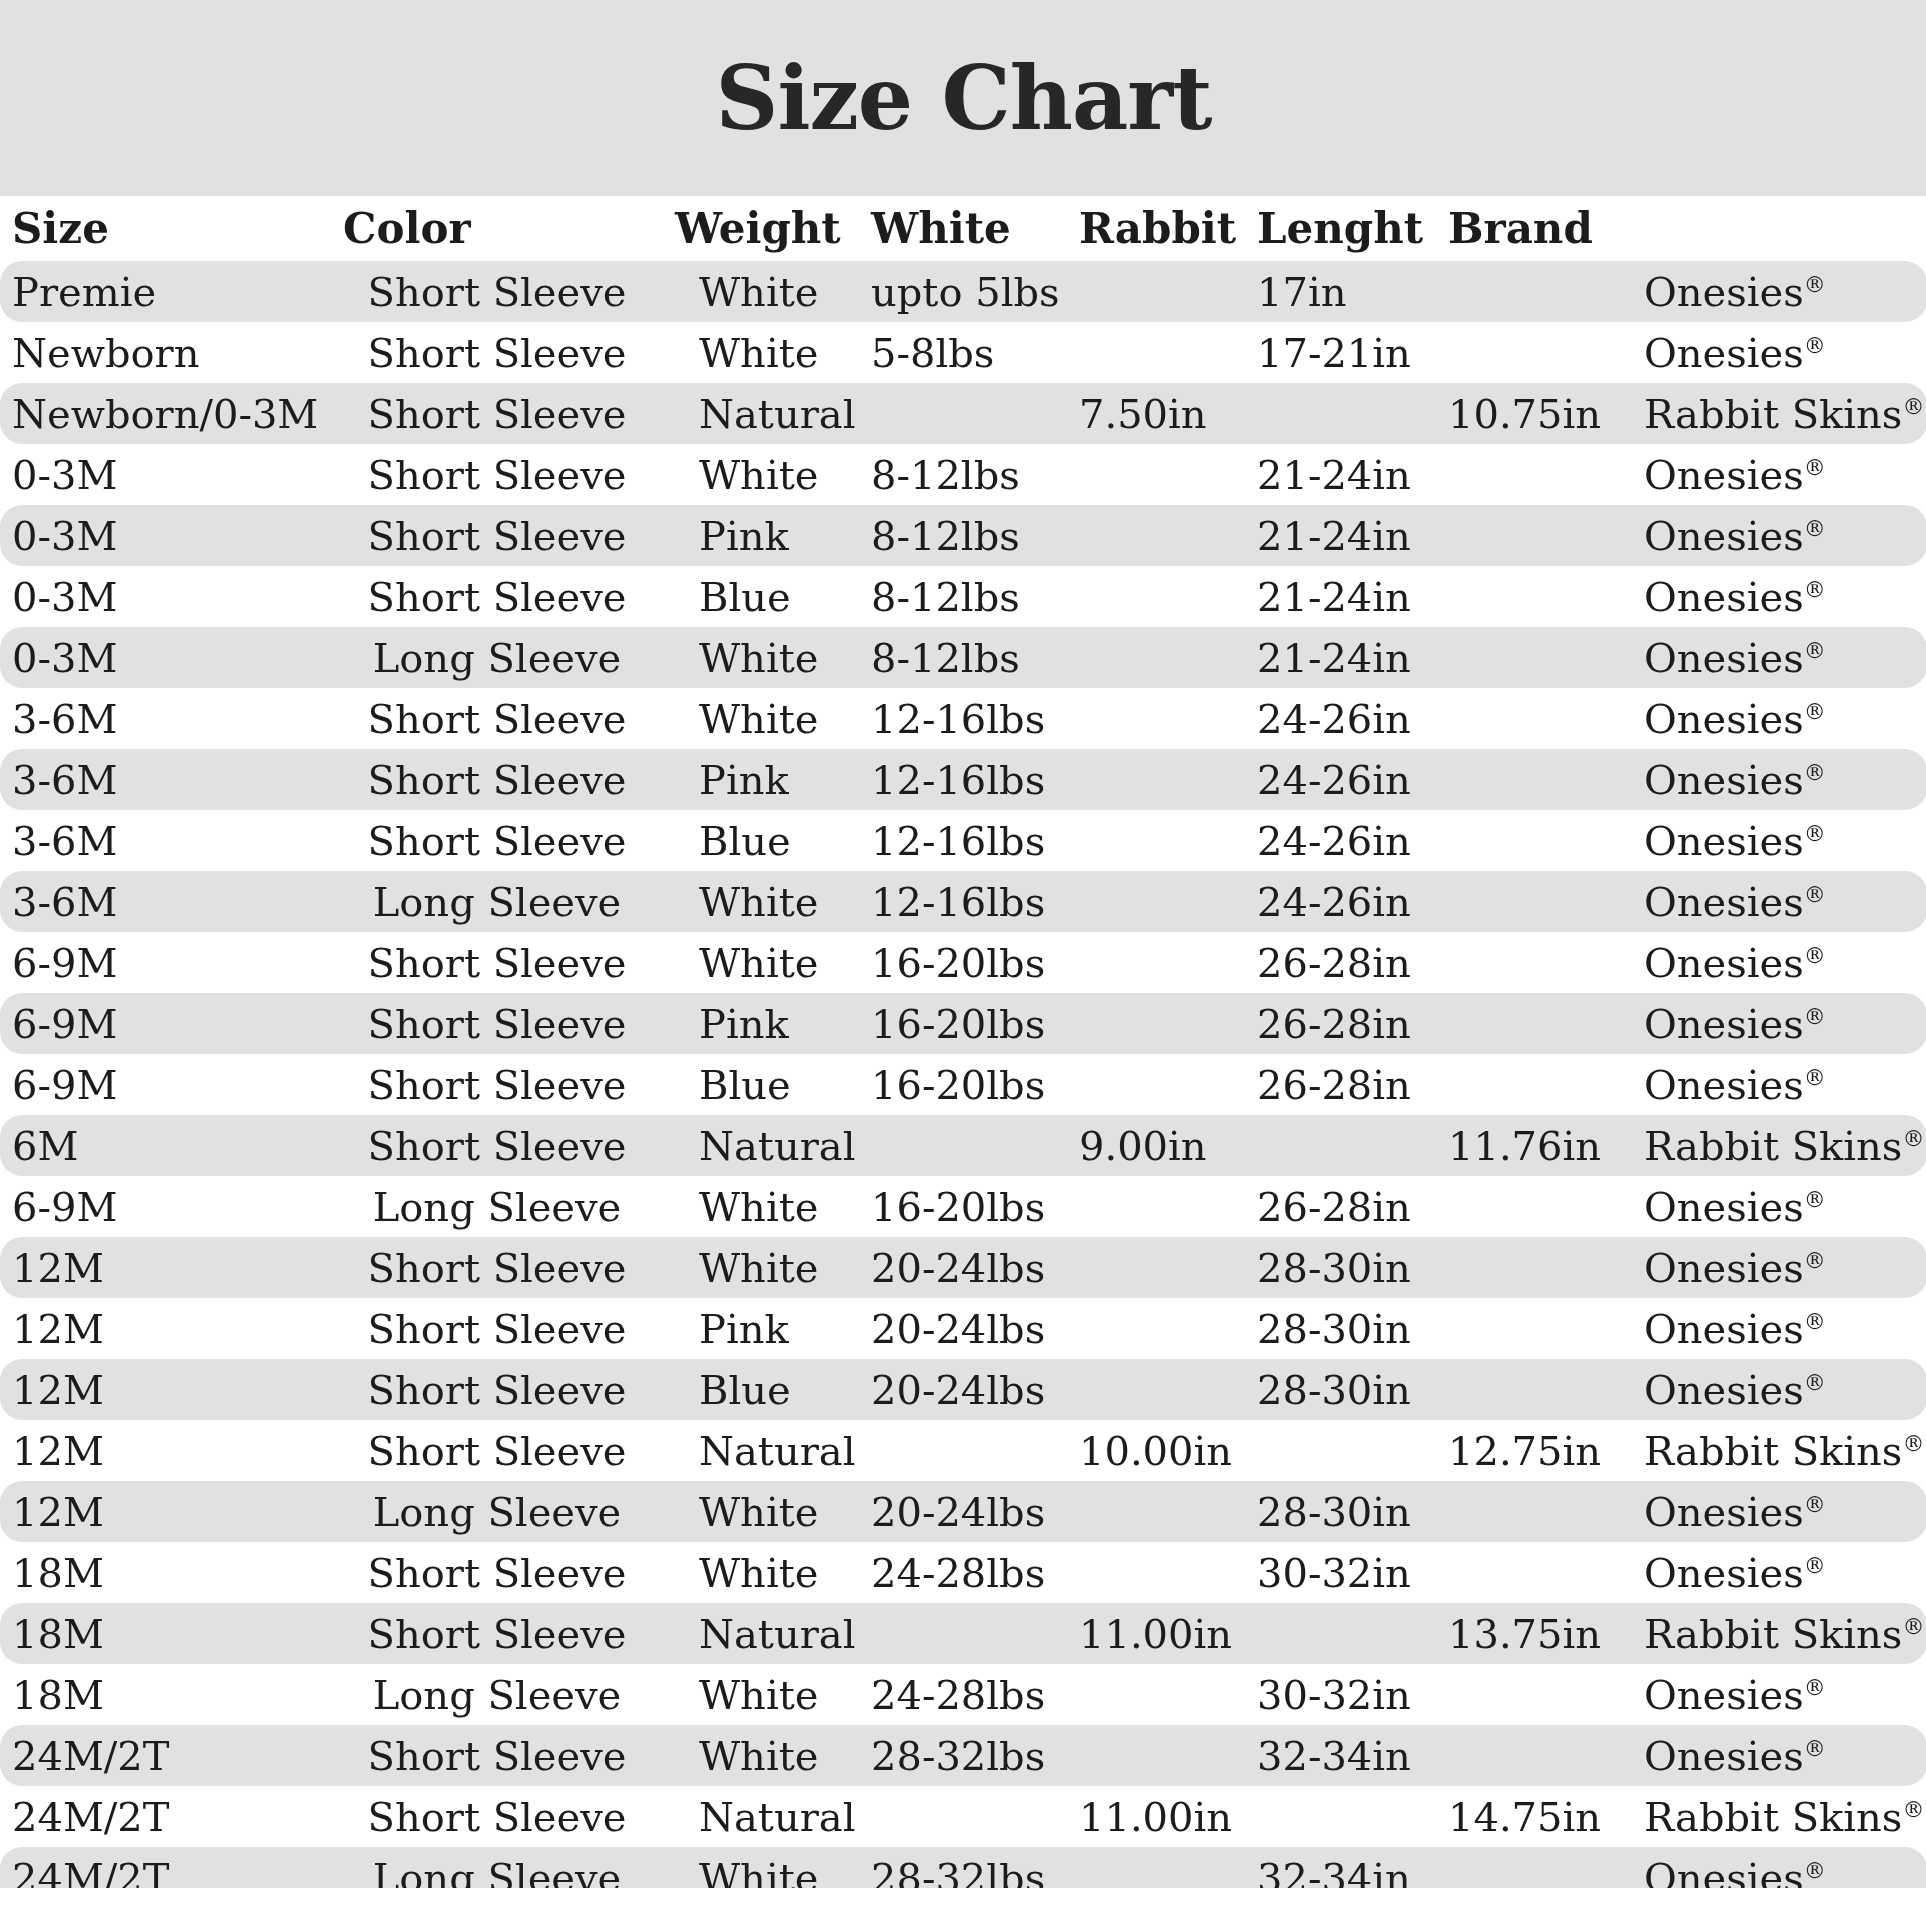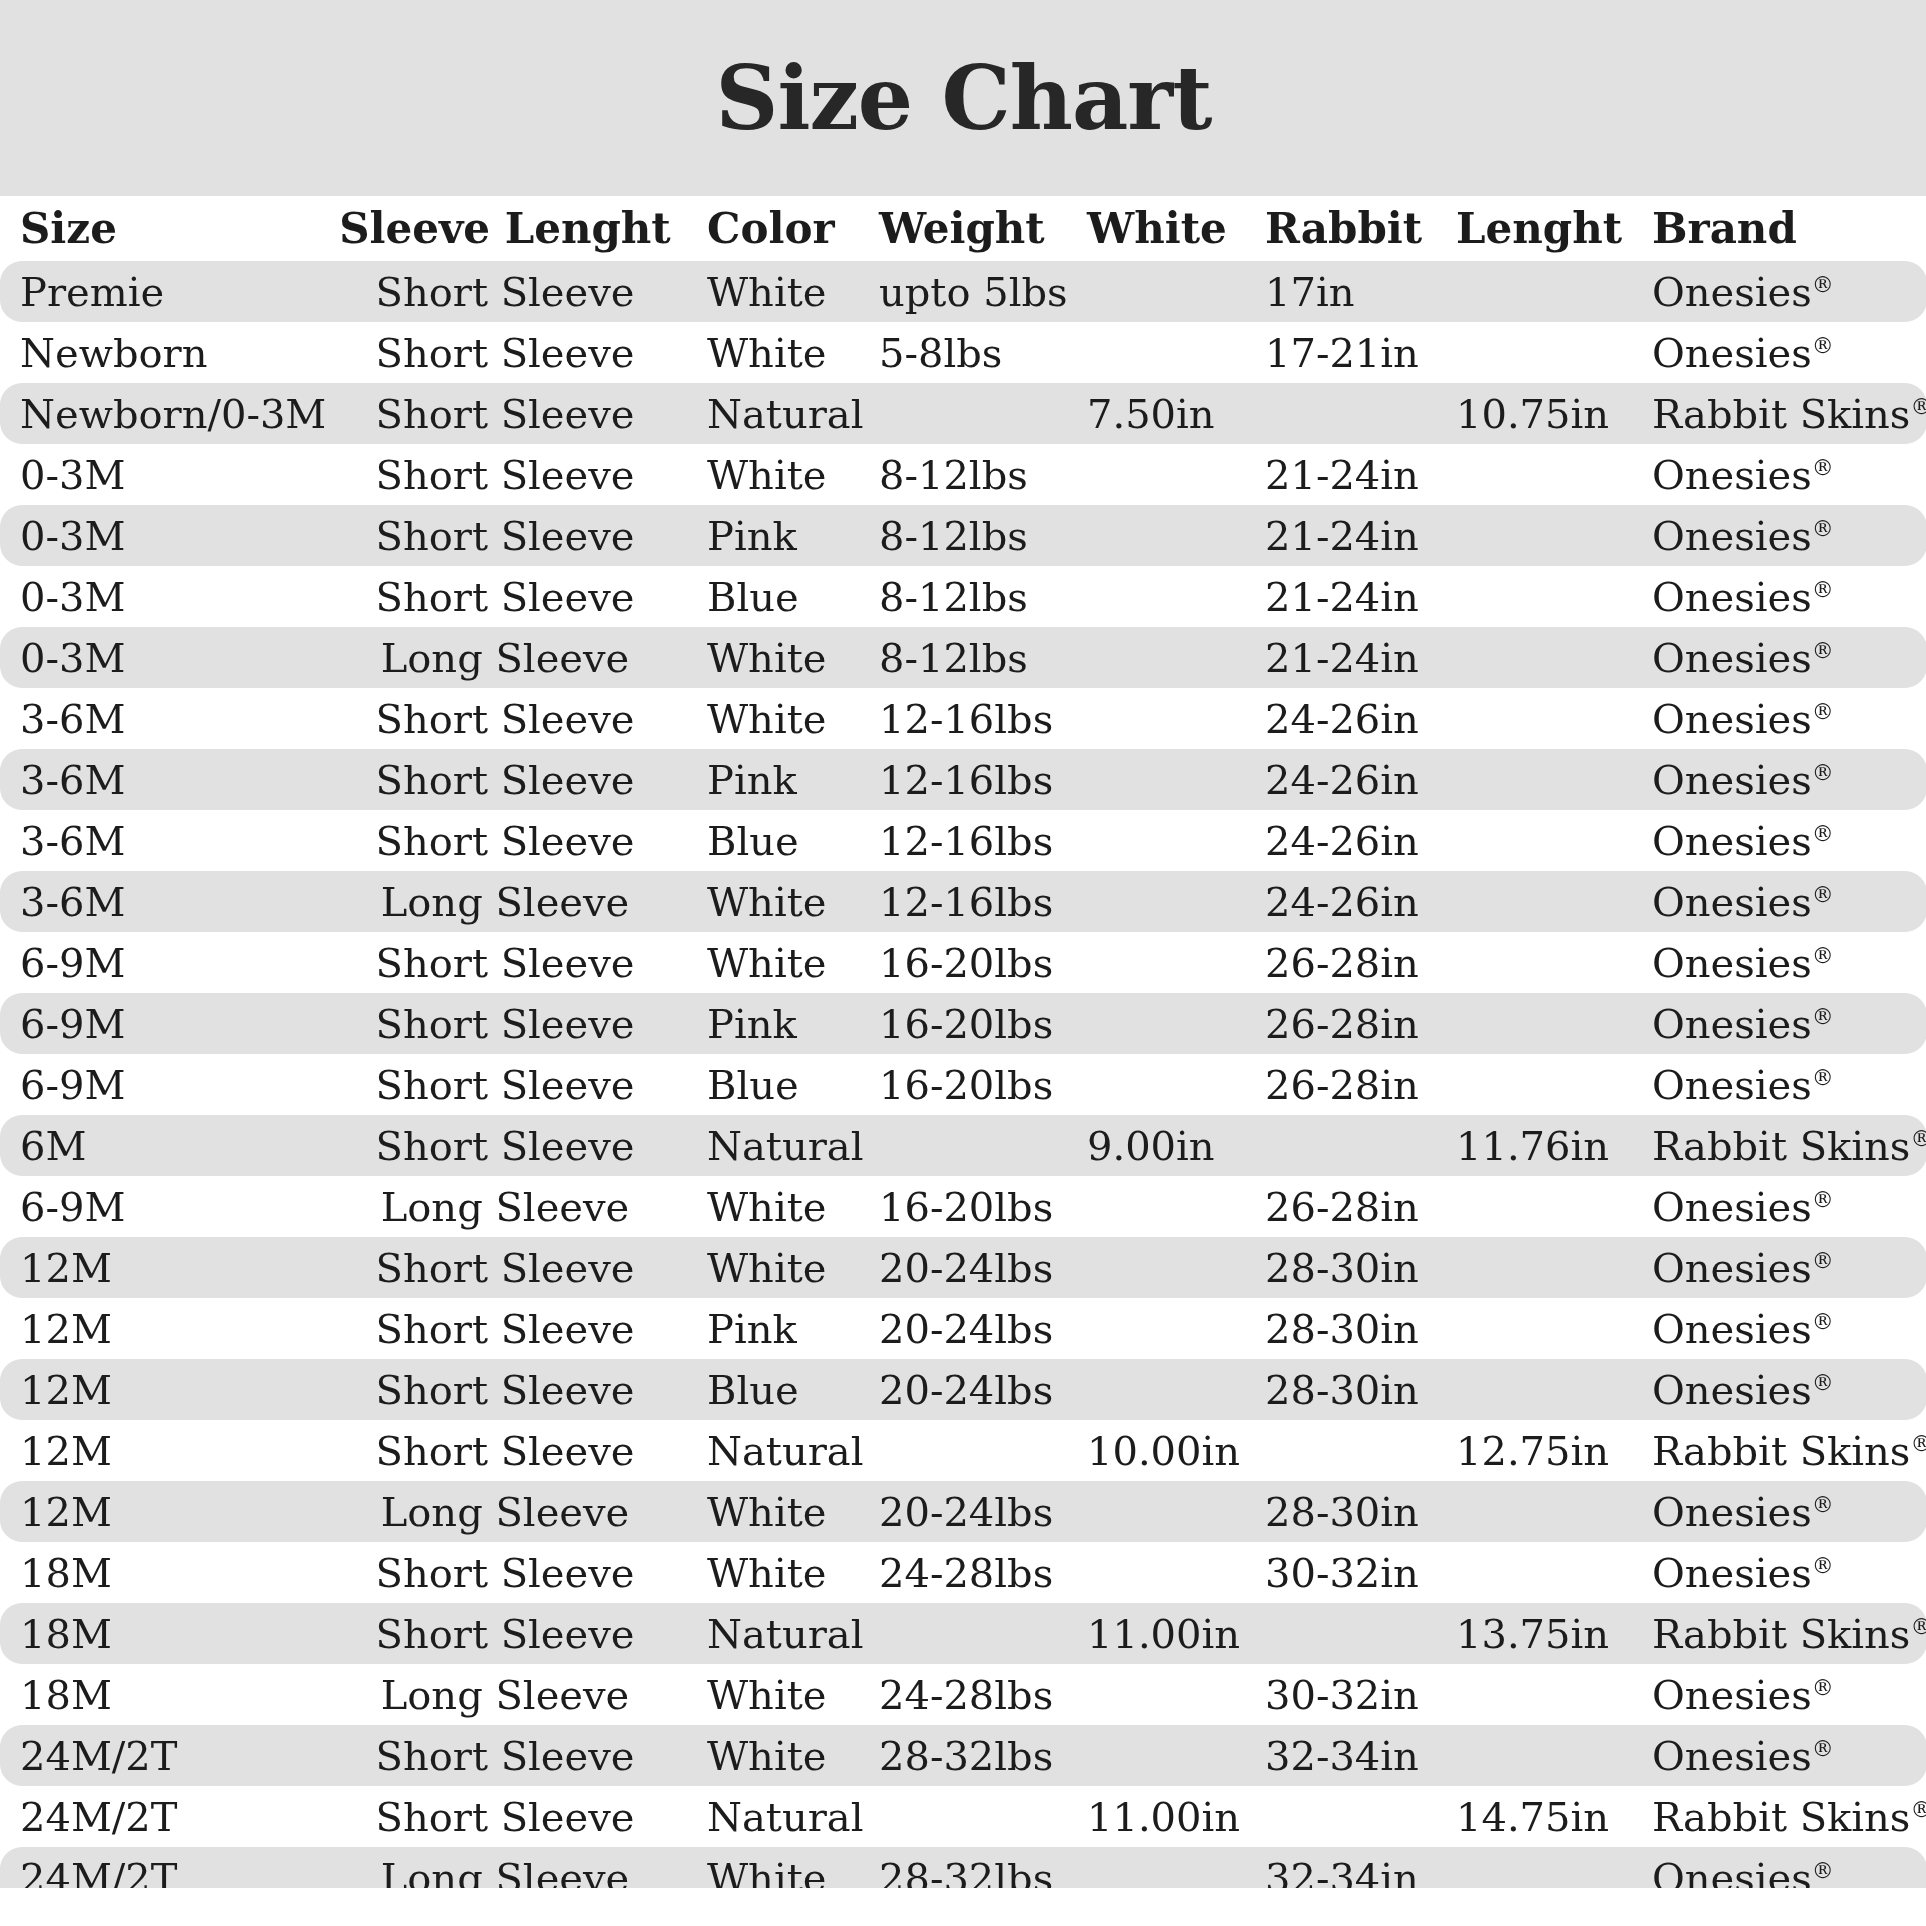--- a/index.html
+++ b/index.html
@@ -23,21 +23,21 @@
     margin:0;
     font-size:87px;
     font-weight:bold;
     letter-spacing:-1px;
     color:#272727;
   }
   .table{width:100%;}
   .row{
     display:grid;
     grid-template-columns:307px 356px 196px 208px 178px 191px 196px 1fr;
-    padding-left:20px;
+    padding-left:12px;
     align-items:center;
     box-sizing:border-box;
   }
   .header-row{
     height:65px;
     background:#ffffff;
     font-weight:bold;
     font-size:42px;
   }
   .data-row{
@@ -66,21 +66,20 @@
 <div class="page">
 
   <div class="title-band">
     <h1 class="page-title">Size Chart</h1>
   </div>
 
   <div class="table">
 
     <div class="row header-row">
       <div class="cell c-size">Size</div>
-      <div class="cell c-sleeve">Sleeve Lenght</div>
       <div class="cell c-color">Color</div>
       <div class="cell c-weight">Weight</div>
       <div class="cell c-width">White</div>
       <div class="cell c-height">Rabbit</div>
       <div class="cell c-lenght">Lenght</div>
       <div class="cell c-brand">Brand</div>
     </div>
 
     <div id="table-body">
         <div class="row data-row striped">

